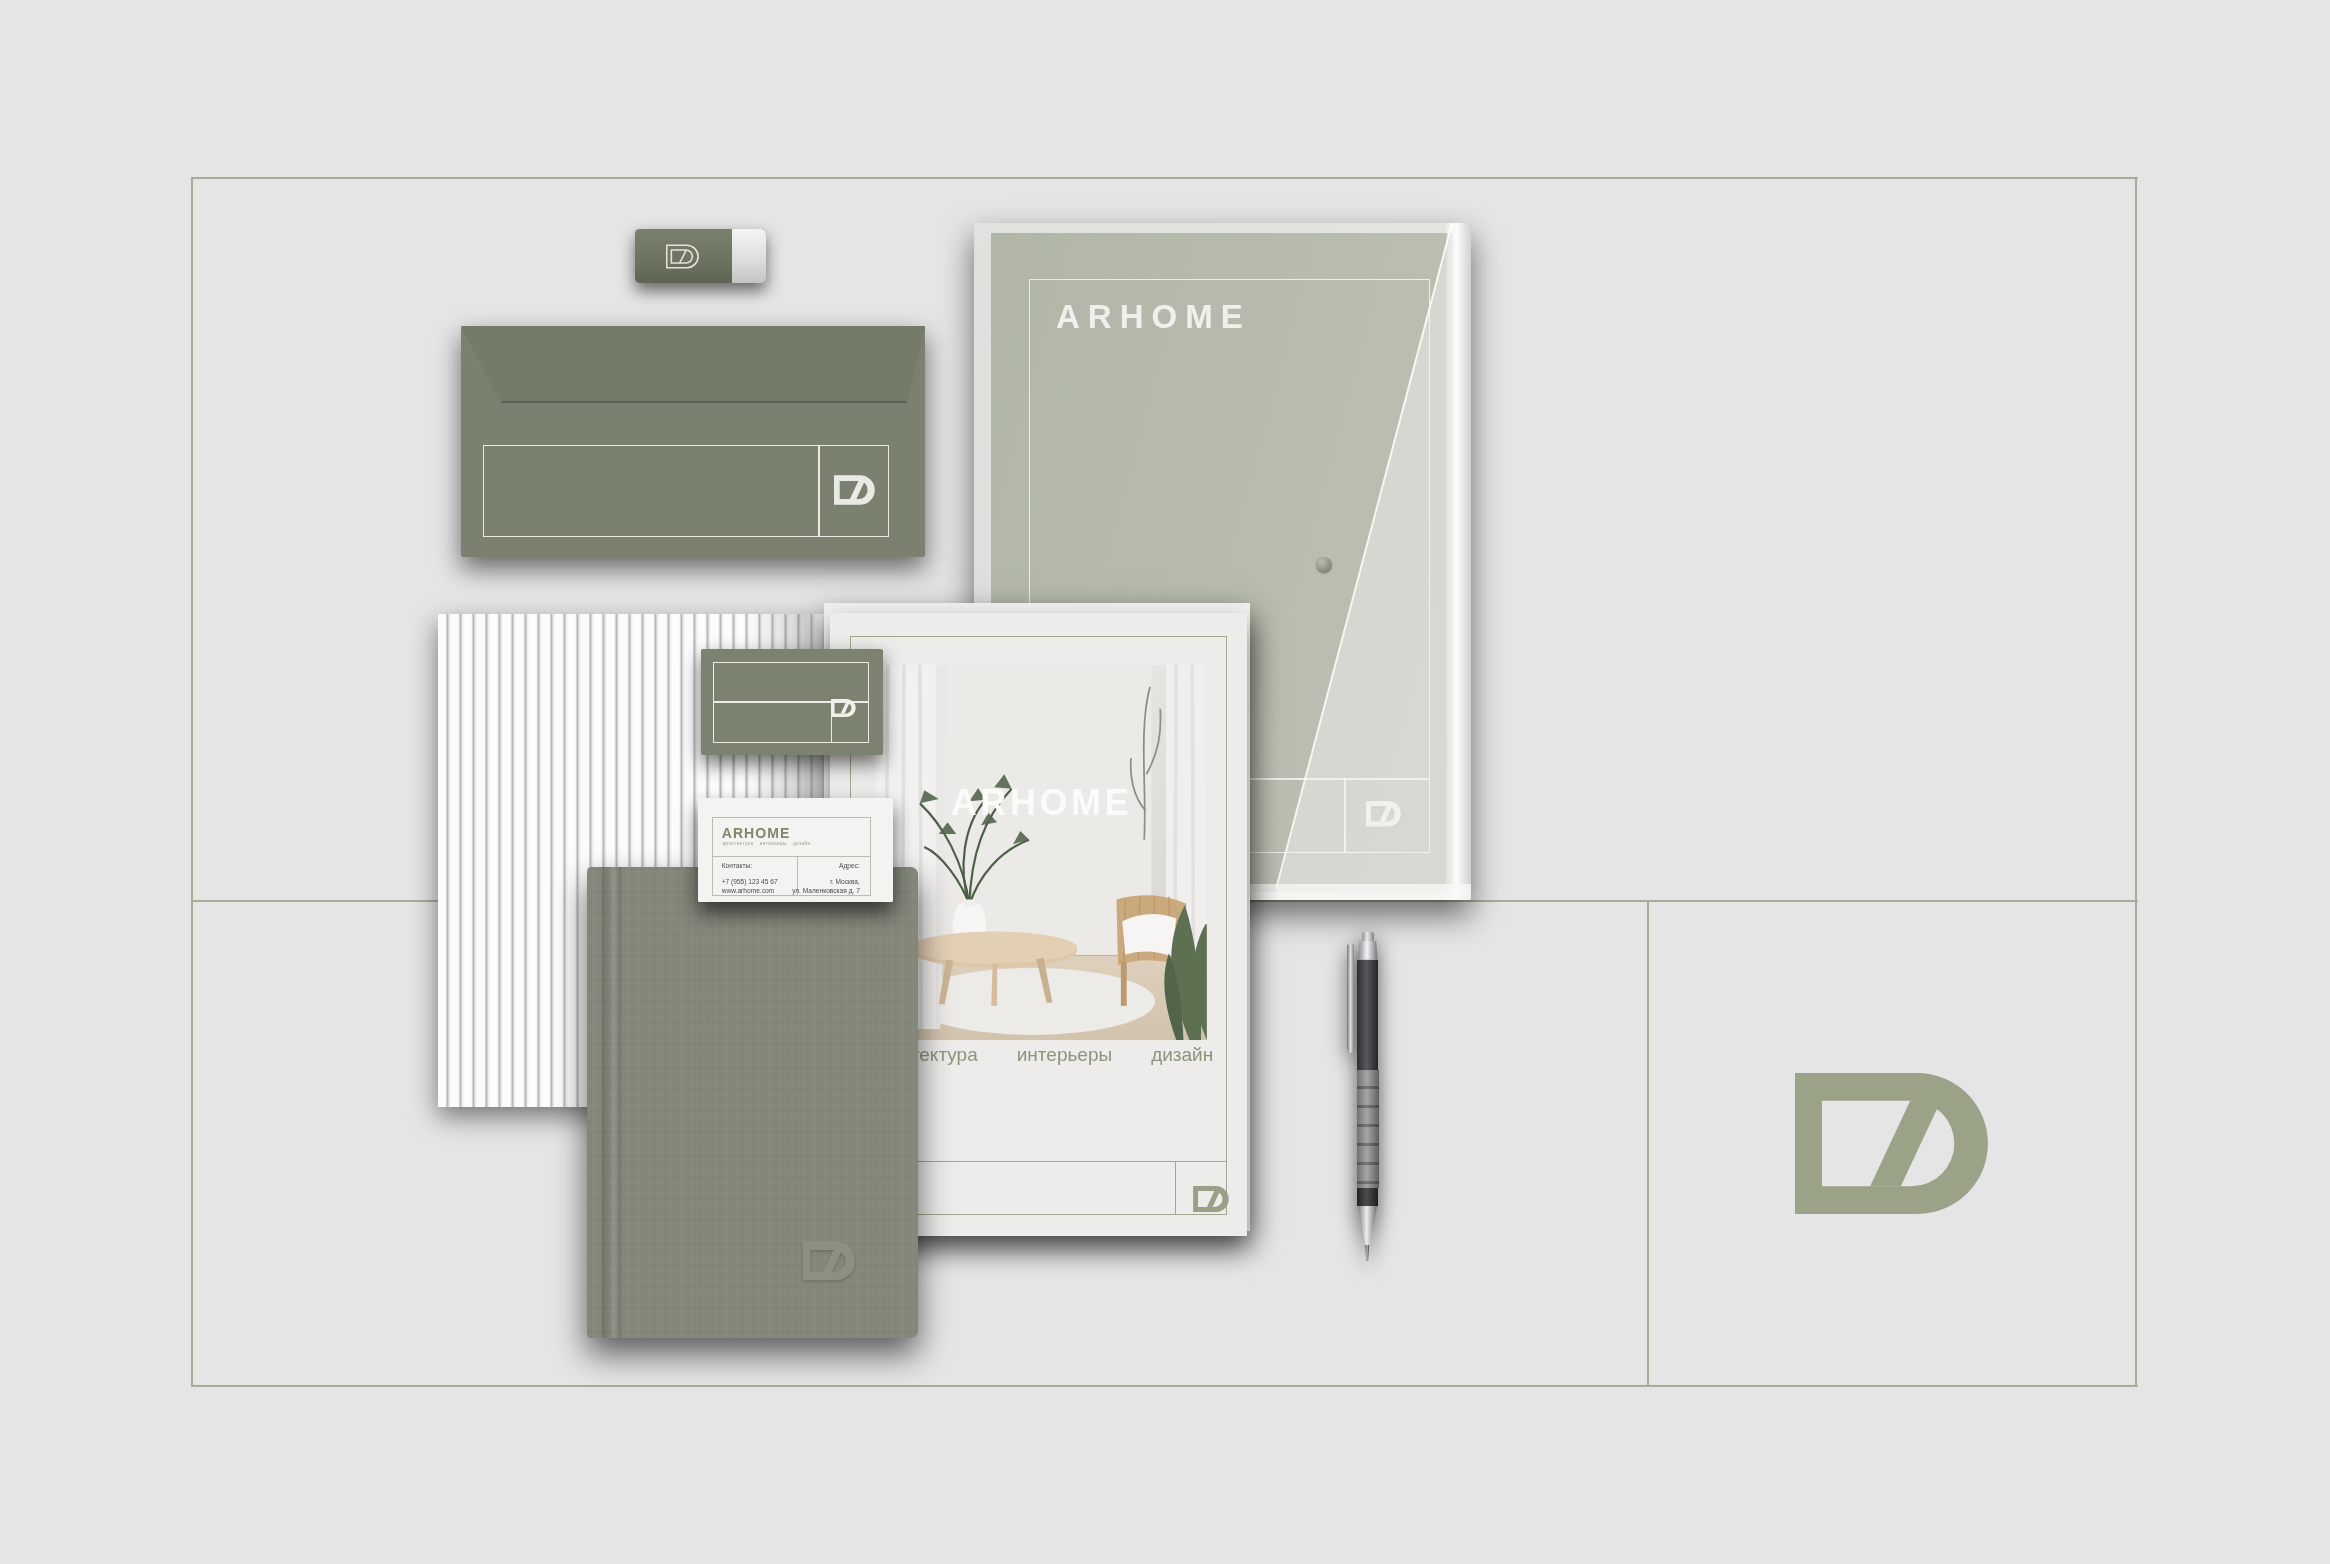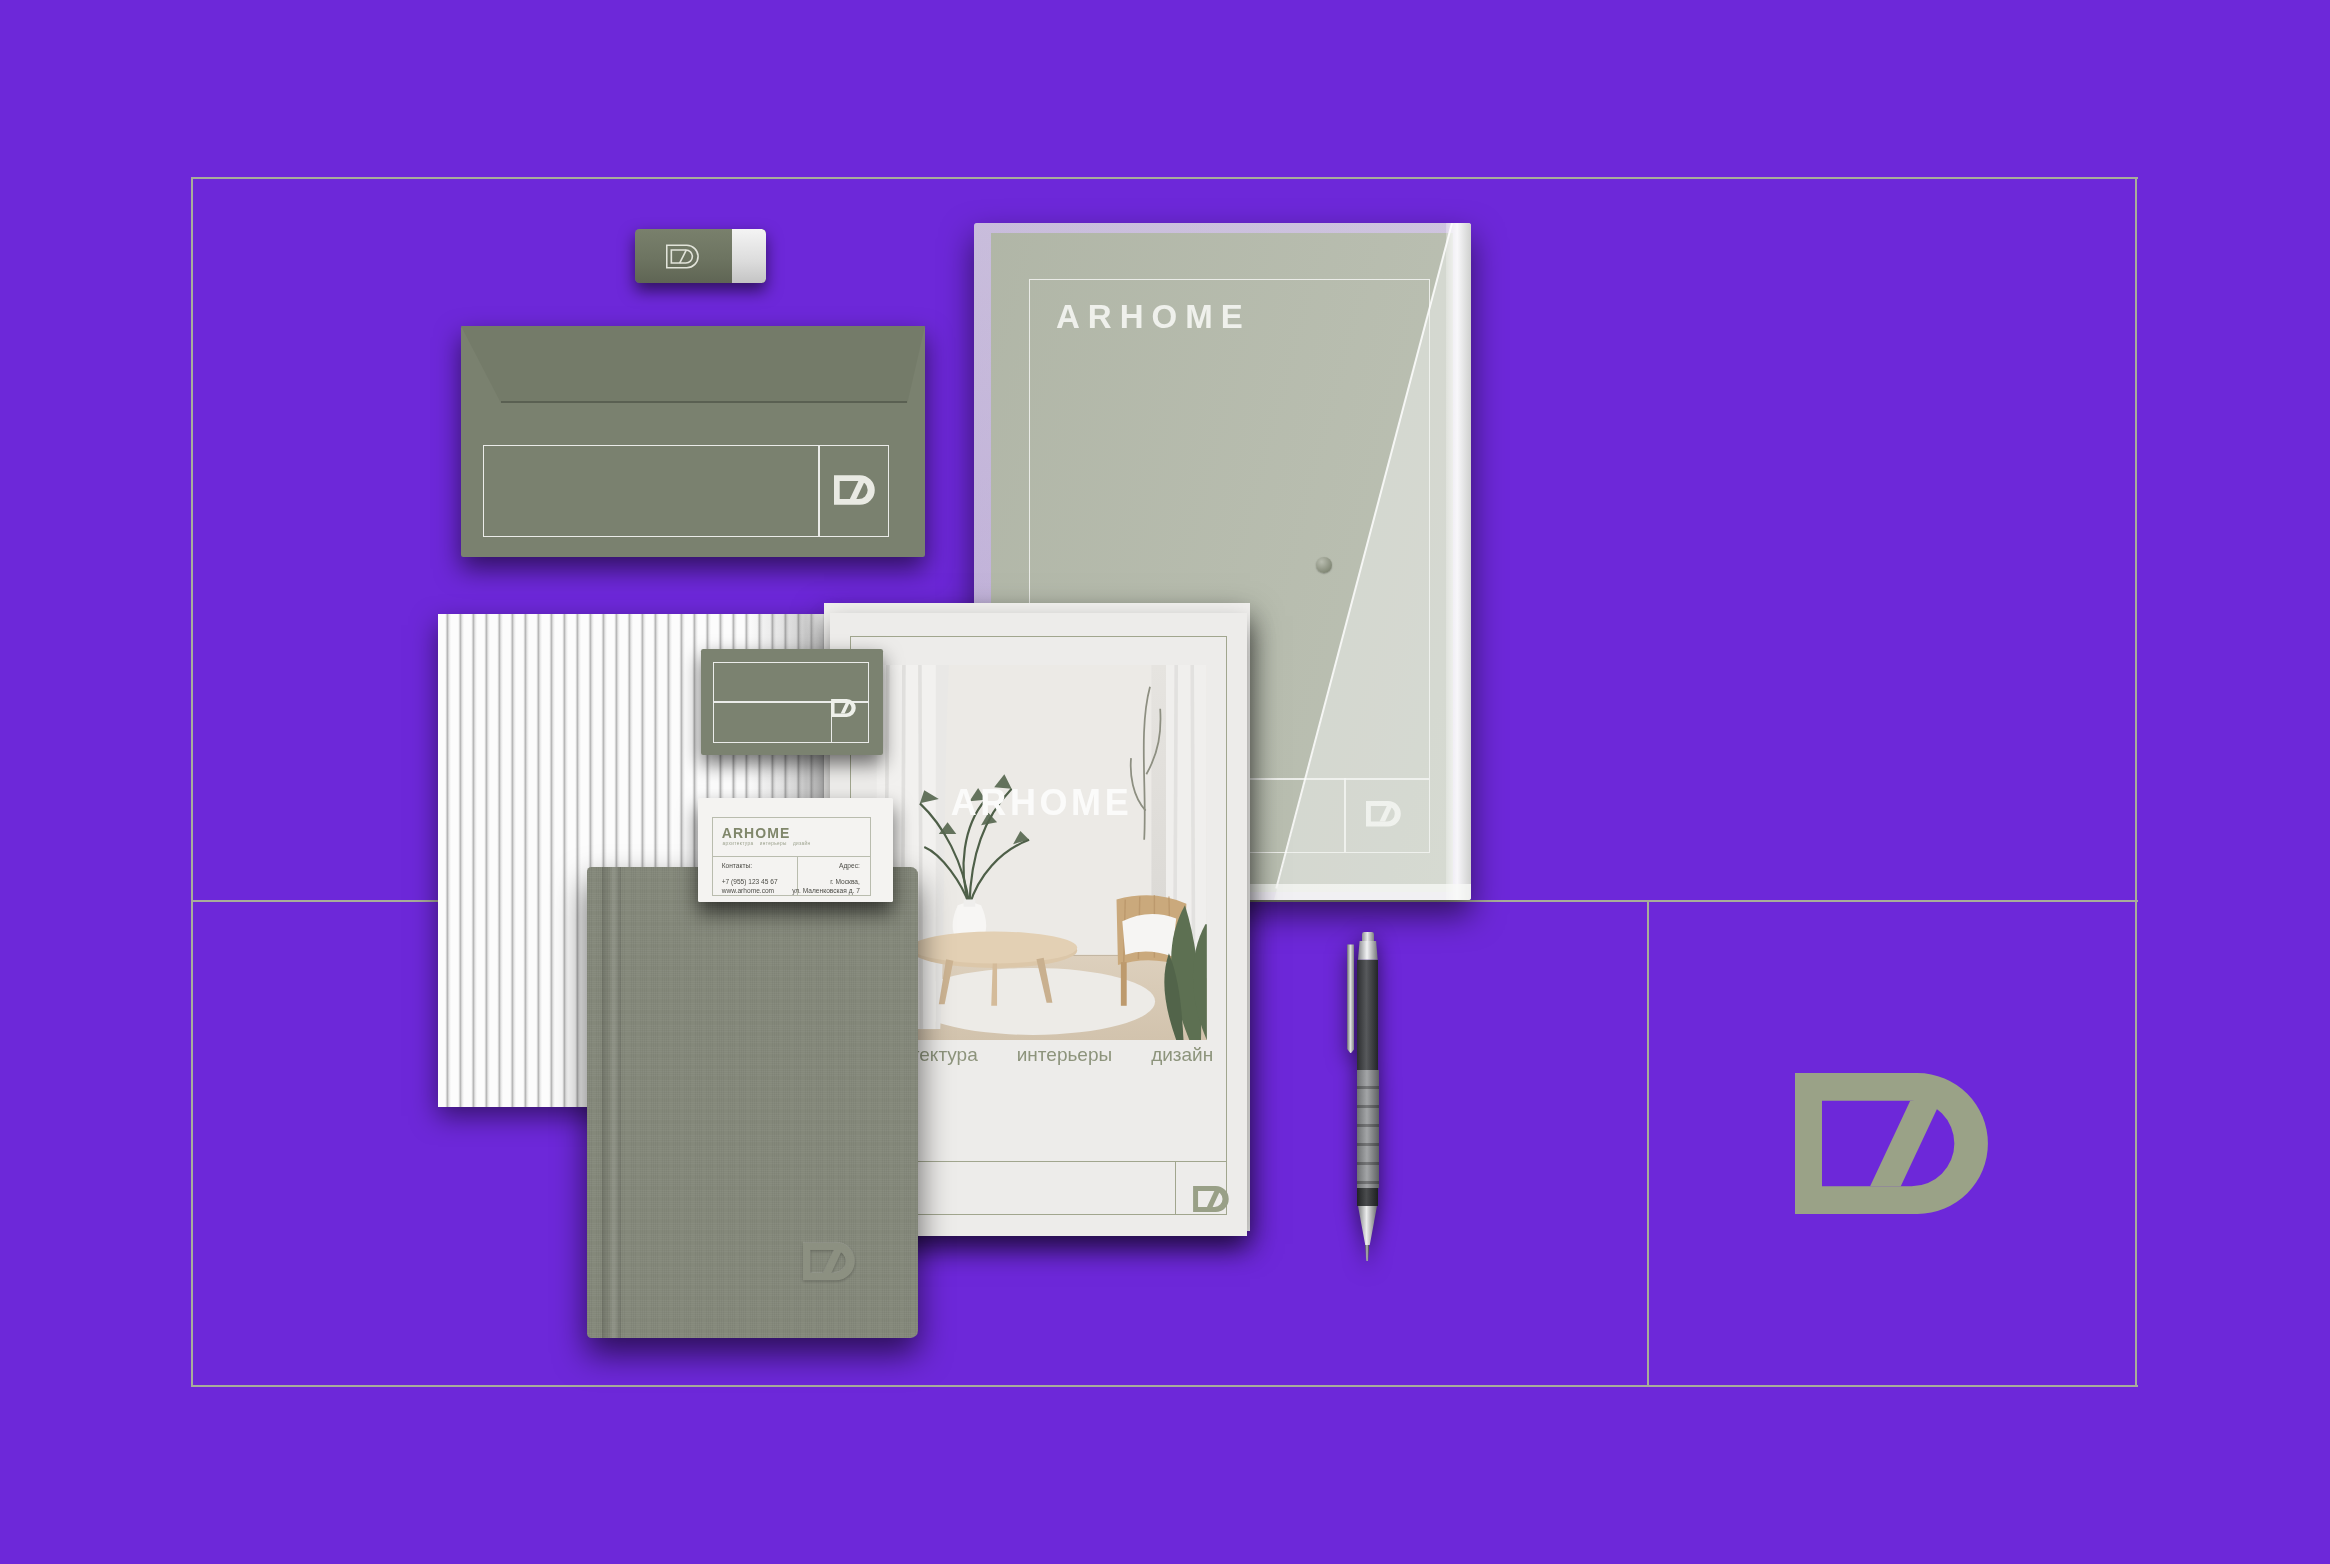--- a/index.html
+++ b/index.html
@@ -1,17 +1,17 @@
 <!DOCTYPE html>
 <html style="font-size:11.7px"><head>
 <meta charset="utf-8">
 <style>
   html,body{margin:0;padding:0;background:#020202;width:2330px;height:1565px;overflow:hidden;
     font-family:"Liberation Sans", sans-serif;}
-  .stage{position:absolute;left:0;top:0;width:2330px;height:1565px;background:#6d28d9;}
+  .stage{position:absolute;left:0;top:0;width:2330px;height:1565px;background:#e5e5e5;}
 
   
   .frame-line{position:absolute;background:#a8ad9a;}
 
   
   .striped-paper{position:absolute;left:438px;top:614px;width:387px;height:493px;
     background:repeating-linear-gradient(90deg,#fcfcfc 0px,#fcfcfc 7.3px,#e4e4e4 8px,#b7b7b7 9.5px,#e6e6e6 11px,#fcfcfc 13px);
     box-shadow:0 10.2px 25px rgba(0,0,0,.5);}
   .striped-paper:after{content:"";position:absolute;inset:0;
     background:linear-gradient(90deg,rgba(0,0,0,0) 80%,rgba(90,90,90,.25) 95%,rgba(255,255,255,.55) 100%);}

